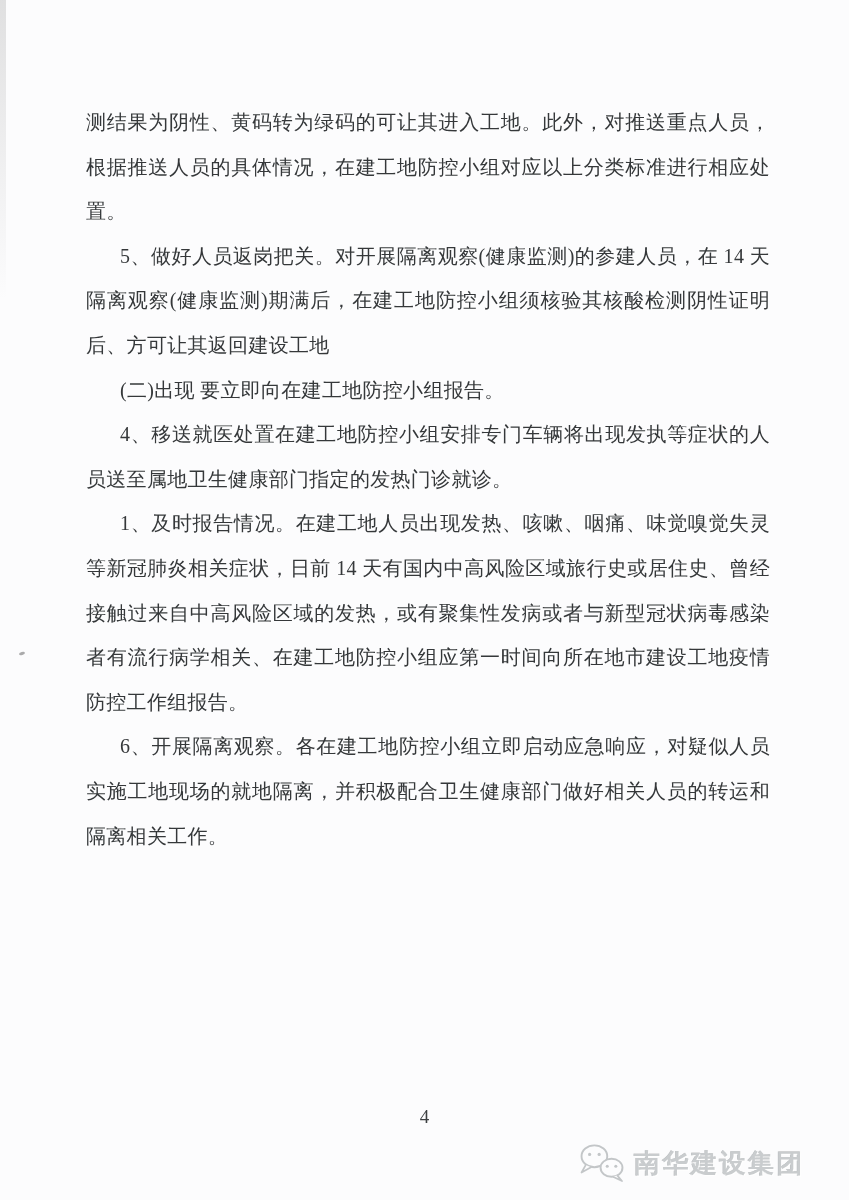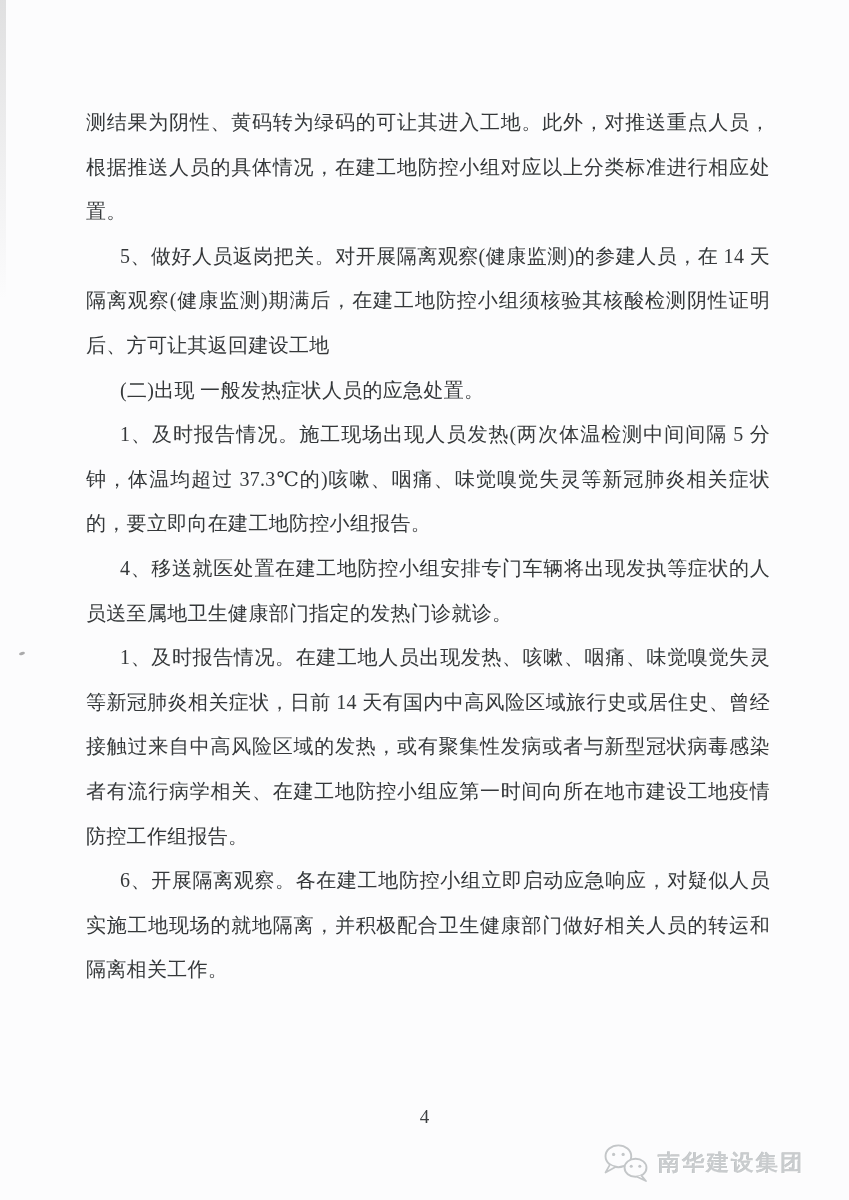--- a/index.html
+++ b/index.html
@@ -72,21 +72,21 @@
     position: absolute;
     top: 1142px;
     right: 44px;
     display: flex;
     align-items: center;
     gap: 7px;
     height: 42px;
   }
   .footer-brand .brand-text {
     font-family: "DejaVu Sans", "Liberation Sans", sans-serif;
-    font-size: 22px;
+    font-size: 26px;
     font-weight: bold;
     letter-spacing: 2.5px;
     color: #c9ccce;
     text-shadow: 1px 1px 0 #ffffff, -0.5px -0.5px 0 #b9bcbe;
     white-space: nowrap;
   }
   .wechat-icon-svg {
     display: block;
   }
 </style>
@@ -95,22 +95,21 @@
 
 <div class="page">
 
   <div class="edge-shadow"></div>
   <div class="speck"></div>
 
   <main class="document-body">
 
   <p>测结果为阴性、黄码转为绿码的可让其进入工地。此外，对推送重点人员，根据推送人员的具体情况，在建工地防控小组对应以上分类标准进行相应处置。</p>
       <p class="indent">5、做好人员返岗把关。对开展隔离观察(健康监测)的参建人员，在 14 天隔离观察(健康监测)期满后，在建工地防控小组须核验其核酸检测阴性证明后、方可让其返回建设工地</p>
-      <p class="indent">(二)出现 一般发热症状人员的应急处置。</p>
-      <p class="indent">1、及时报告情况。施工现场出现人员发热(两次体温检测中间间隔 5 分钟，体温均超过 37.3℃的)咳嗽、咽痛、味觉嗅觉失灵等新冠肺炎相关症状的，要立即向在建工地防控小组报告。</p>
+      <p class="indent">(二)出现 要立即向在建工地防控小组报告。</p>
       <p class="indent">4、移送就医处置在建工地防控小组安排专门车辆将出现发执等症状的人员送至属地卫生健康部门指定的发热门诊就诊。</p>
       <p class="indent">1、及时报告情况。在建工地人员出现发热、咳嗽、咽痛、味觉嗅觉失灵等新冠肺炎相关症状，日前 14 天有国内中高风险区域旅行史或居住史、曾经接触过来自中高风险区域的发热，或有聚集性发病或者与新型冠状病毒感染者有流行病学相关、在建工地防控小组应第一时间向所在地市建设工地疫情防控工作组报告。</p>
       <p class="indent">6、开展隔离观察。各在建工地防控小组立即启动应急响应，对疑似人员实施工地现场的就地隔离，并积极配合卫生健康部门做好相关人员的转运和隔离相关工作。</p>
     </main>
 
   <div class="page-number">4</div>
 
   <div class="footer-brand">
     <span>
       <svg class="wechat-icon-svg" width="50" height="40" viewBox="0 0 52 42" xmlns="http://www.w3.org/2000/svg">

